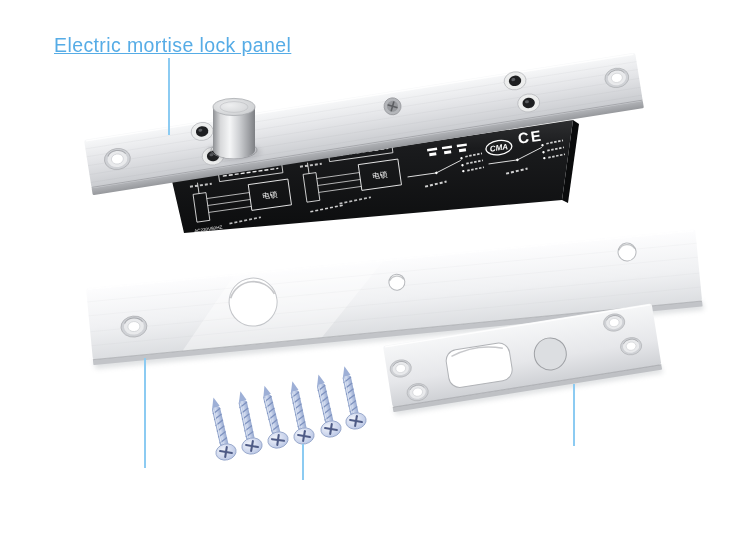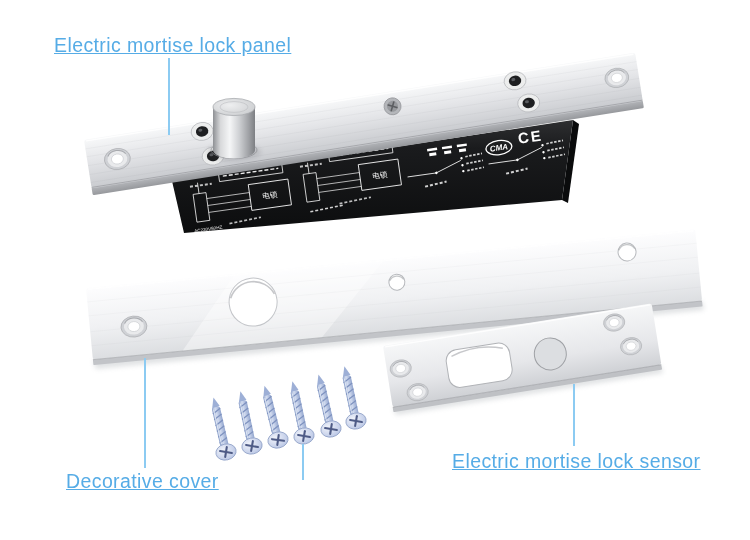--- a/index.html
+++ b/index.html
@@ -267,16 +267,14 @@
     <use href="#mscrew" transform="translate(356,421) rotate(-12)"></use>
   </g>
 </svg>
 
 <div class="callout" style="left:168px;top:58px;height:77px"></div>
 <div class="callout" style="left:144px;top:358px;height:110px"></div>
 <div class="callout" style="left:302px;top:444px;height:36px"></div>
 <div class="callout" style="left:573px;top:384px;height:62px"></div>
 
 <div class="lbl" style="left:54px;top:35px">Electric mortise lock panel</div>
-<div class="lbl" style="left:66px;top:471px">Decorative cover</div>
-<div class="lbl" style="left:452px;top:451px">Electric mortise lock sensor</div>
 
 </div>
 
 </body></html>

